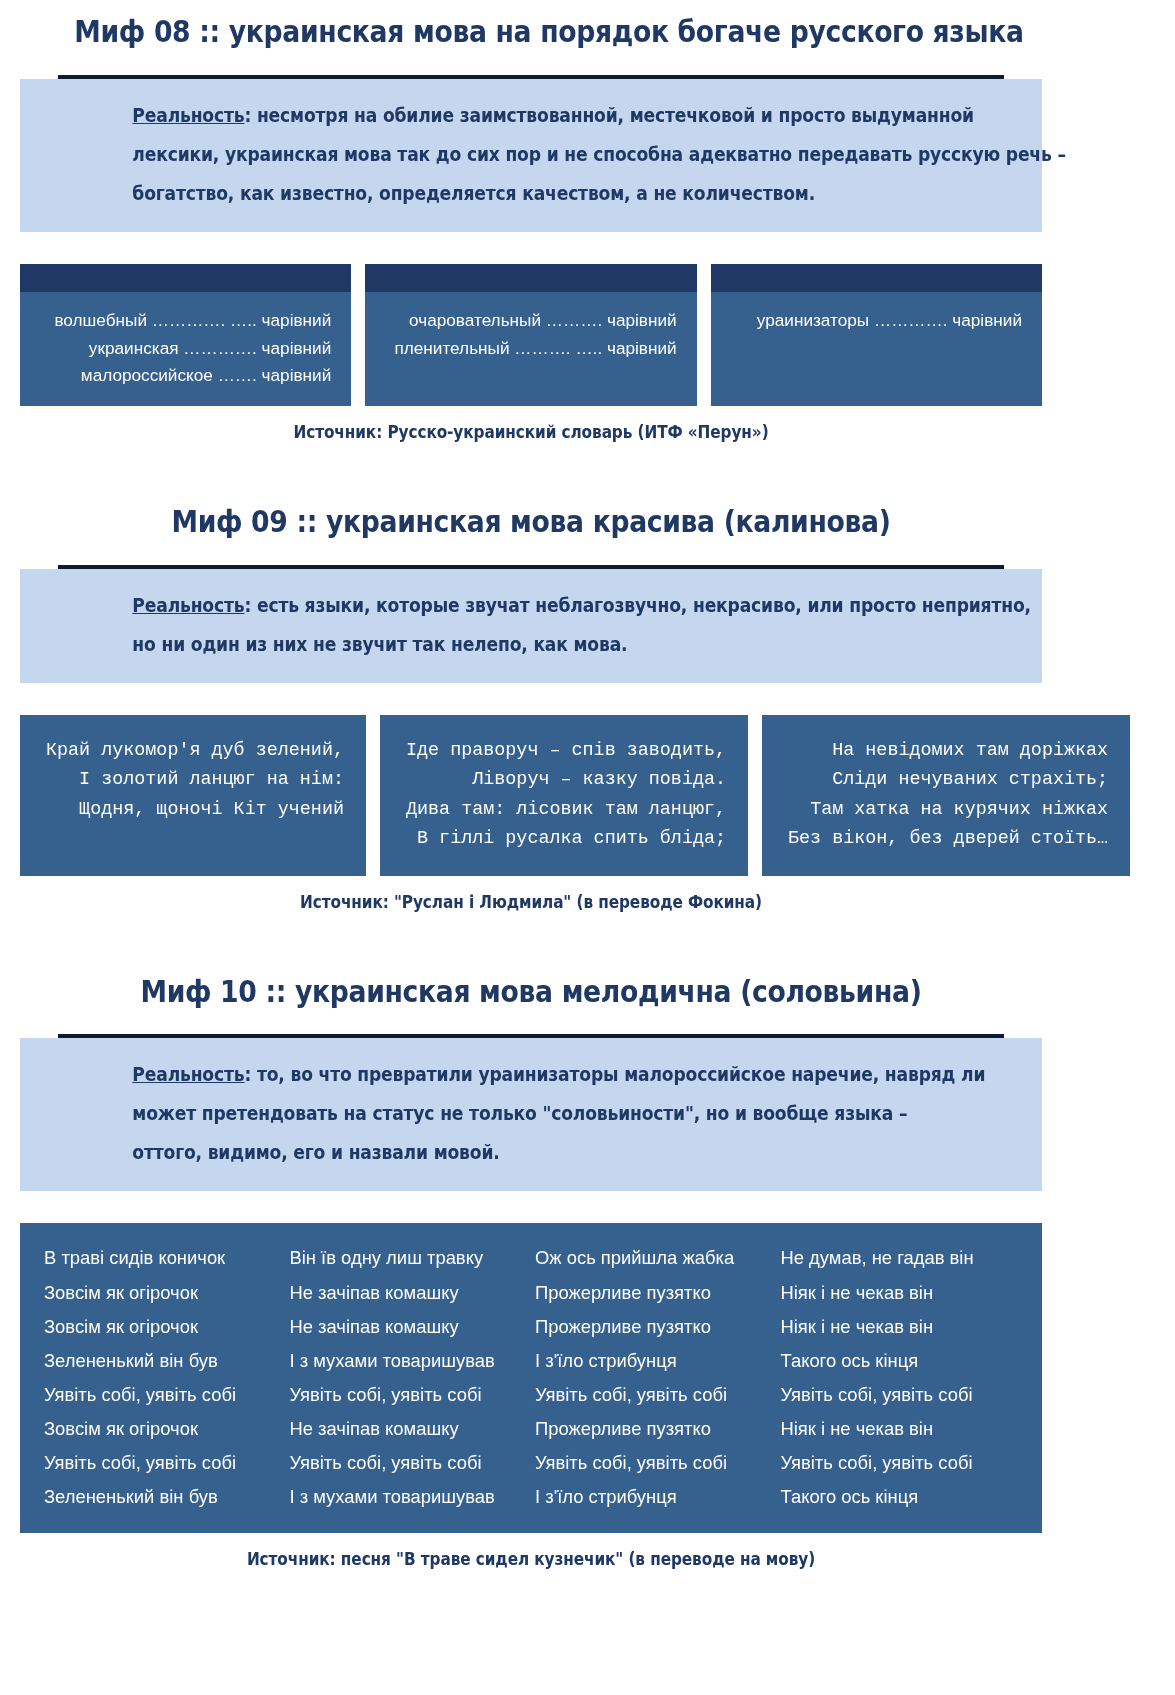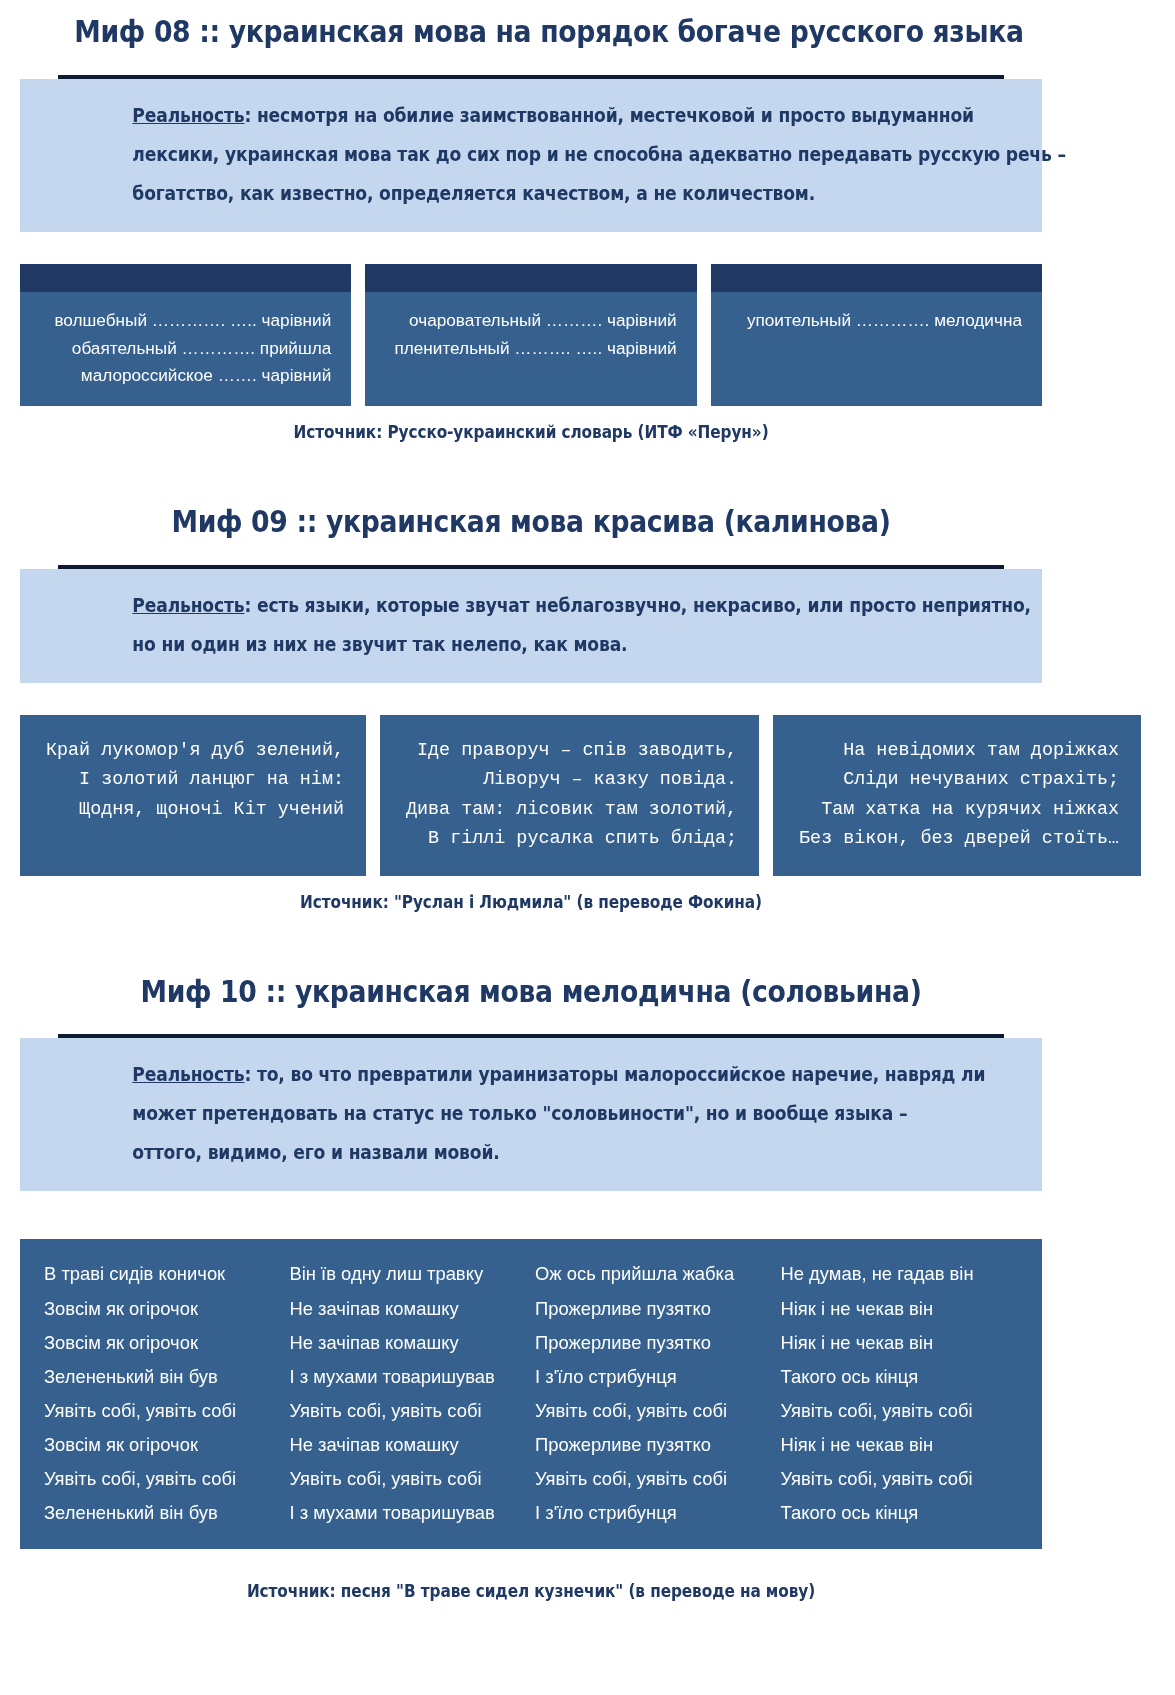--- a/index.html
+++ b/index.html
@@ -100,21 +100,21 @@
     color: #FFFFFF;
     font-size: 18.4px;
     line-height: 1.60;
     white-space: nowrap;
     font-family: Liberation Mono, monospace;
   }
 
   
   .grid-box {
     background: #36618E;
-    margin: 16px 20px;
+    margin: 0 20px;
     display: flex;
     padding: 18px 16px 18px 24px;
   }
   .grid-col {
     flex: 1 1 0;
     padding-right: 8px;
   }
   .grid-line {
     color: #FFFFFF;
     font-size: 18.4px;
@@ -160,35 +160,35 @@
     </div>
   </div>
 
   <div class="sp-band-boxes"></div>
 
   <div class="box-row">
     <div class="blue-box with-cap">
       <div class="cap"></div>
       <div class="body dict">
         <div class="dict-line">волшебный …………. ….. чарівний</div>
-        <div class="dict-line">обаятельный …………. прийшла</div>
+        <div class="dict-line">украинская …………. чарівний</div>
         <div class="dict-line">малороссийское ……. чарівний</div>
       </div>
     </div>
     <div class="blue-box with-cap">
       <div class="cap"></div>
       <div class="body dict">
         <div class="dict-line">очаровательный ………. чарівний</div>
         <div class="dict-line">пленительный ………. ….. чарівний</div>
       </div>
     </div>
     <div class="blue-box with-cap">
       <div class="cap"></div>
       <div class="body dict">
-        <div class="dict-line">упоительный …………. мелодична</div>
+        <div class="dict-line">ураинизаторы …………. чарівний</div>
       </div>
     </div>
   </div>
 
   <div class="sp-box-source"></div>
   <div class="source">Источник: Русско-украинский словарь (ИТФ «Перун»)</div>
   <div class="sp-source-next"></div>
 
   <div class="myth-title">Миф 09 :: украинская мова красива (калинова)</div>
   <div class="sp-title-below"></div>
@@ -208,21 +208,21 @@
       <div class="body poem">
         <div class="poem-line">Край лукомор'я дуб зелений,</div>
         <div class="poem-line">І золотий ланцюг на нім:</div>
         <div class="poem-line">Щодня, щоночі Кіт учений</div>
       </div>
     </div>
     <div class="blue-box">
       <div class="body poem">
         <div class="poem-line">Іде праворуч – спів заводить,</div>
         <div class="poem-line">Ліворуч – казку повіда.</div>
-        <div class="poem-line">Дива там: лісовик там золотий,</div>
+        <div class="poem-line">Дива там: лісовик там ланцюг,</div>
         <div class="poem-line">В гіллі русалка спить бліда;</div>
       </div>
     </div>
     <div class="blue-box">
       <div class="body poem">
         <div class="poem-line">На невідомих там доріжках</div>
         <div class="poem-line">Сліди нечуваних страхіть;</div>
         <div class="poem-line">Там хатка на курячих ніжках</div>
         <div class="poem-line">Без вікон, без дверей стоїть…</div>
       </div>

